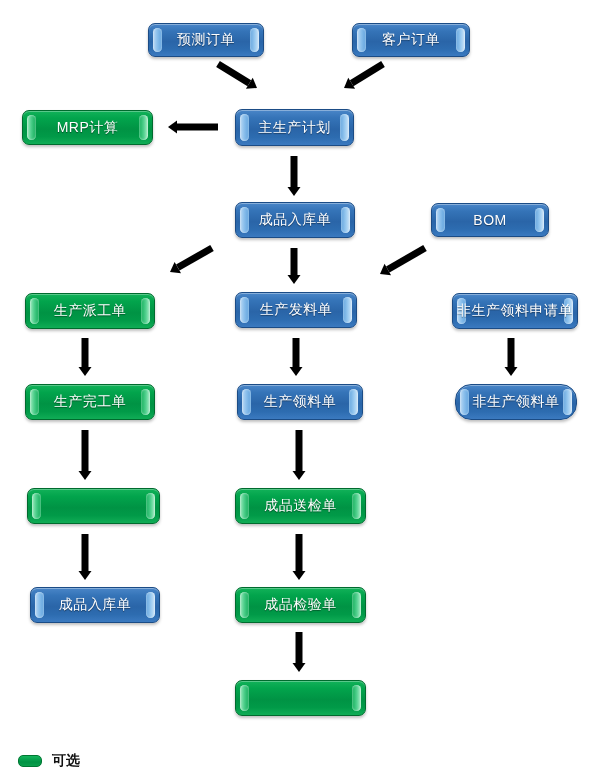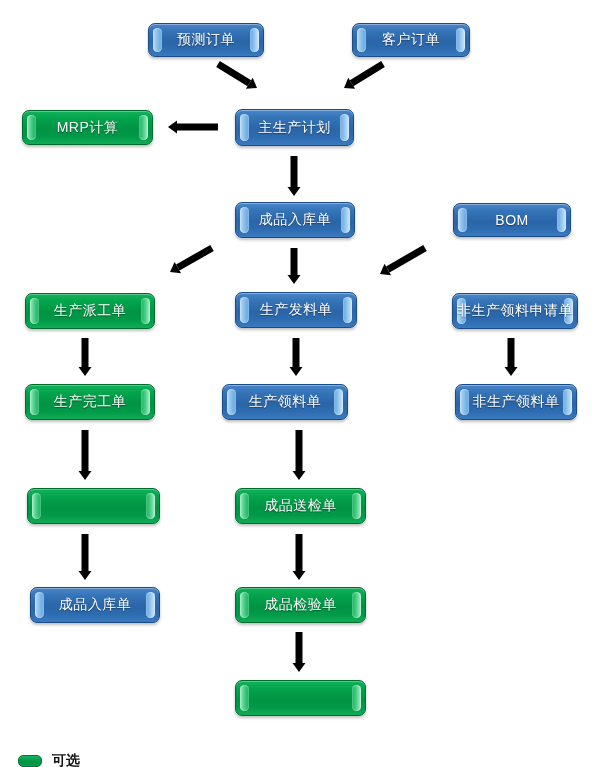--- a/index.html
+++ b/index.html
@@ -95,21 +95,21 @@
     <div class="node blue" style="left: 235px; top: 109px; width: 119px; height: 37px;">
       <span class="cap l"></span>
       <span class="cap r"></span>
       <span class="label">主生产计划</span>
     </div>
     <div class="node blue" style="left: 235px; top: 202px; width: 120px; height: 36px;">
       <span class="cap l"></span>
       <span class="cap r"></span>
       <span class="label">成品入库单</span>
     </div>
-    <div class="node blue" style="left: 453px; top: 203px; width: 118px; height: 34px;">
+    <div class="node blue" style="left: 431px; top: 203px; width: 118px; height: 34px;">
       <span class="cap l"></span>
       <span class="cap r"></span>
       <span class="label">BOM</span>
     </div>
     <div class="node green" style="left: 25px; top: 293px; width: 130px; height: 36px;">
       <span class="cap l"></span>
       <span class="cap r"></span>
       <span class="label">生产派工单</span>
     </div>
     <div class="node blue" style="left: 235px; top: 292px; width: 122px; height: 36px;">
@@ -120,26 +120,26 @@
     <div class="node blue" style="left: 452px; top: 293px; width: 126px; height: 36px;">
       <span class="cap l"></span>
       <span class="cap r"></span>
       <span class="label">非生产领料申请单</span>
     </div>
     <div class="node green" style="left: 25px; top: 384px; width: 130px; height: 36px;">
       <span class="cap l"></span>
       <span class="cap r"></span>
       <span class="label">生产完工单</span>
     </div>
-    <div class="node blue" style="left: 222px; top: 384px; width: 126px; height: 36px;">
+    <div class="node blue" style="left: 237px; top: 384px; width: 126px; height: 36px;">
       <span class="cap l"></span>
       <span class="cap r"></span>
       <span class="label">生产领料单</span>
     </div>
-    <div class="node blue" style="left: 455px; top: 384px; width: 122px; height: 36px;">
+    <div class="node blue" style="left: 455px; top: 384px; width: 122px; height: 36px; border-radius: 16px;">
       <span class="cap l"></span>
       <span class="cap r"></span>
       <span class="label">非生产领料单</span>
     </div>
     <div class="node green" style="left: 27px; top: 488px; width: 133px; height: 36px;">
       <span class="cap l"></span>
       <span class="cap r"></span>
     </div>
     <div class="node green" style="left: 235px; top: 488px; width: 131px; height: 36px;">
       <span class="cap l"></span>

